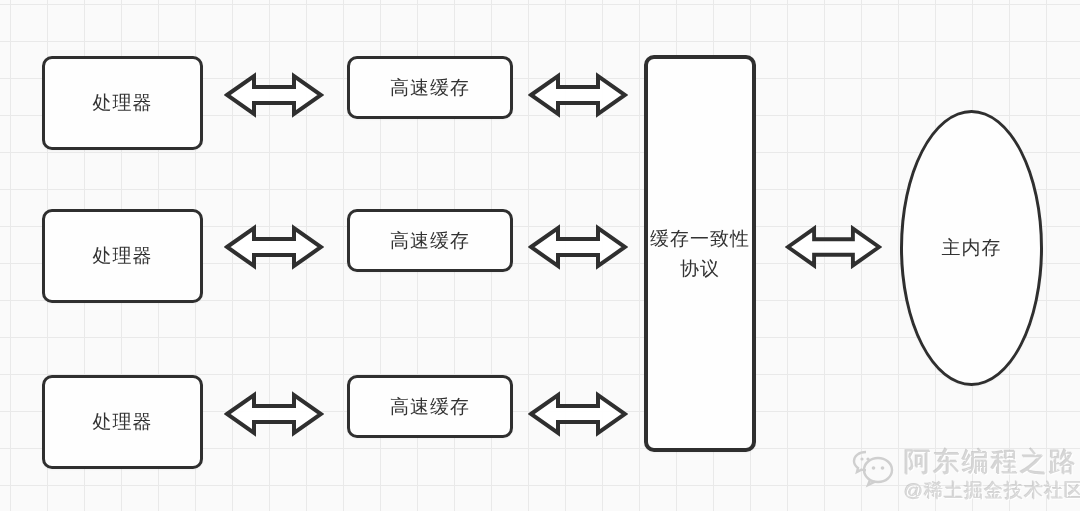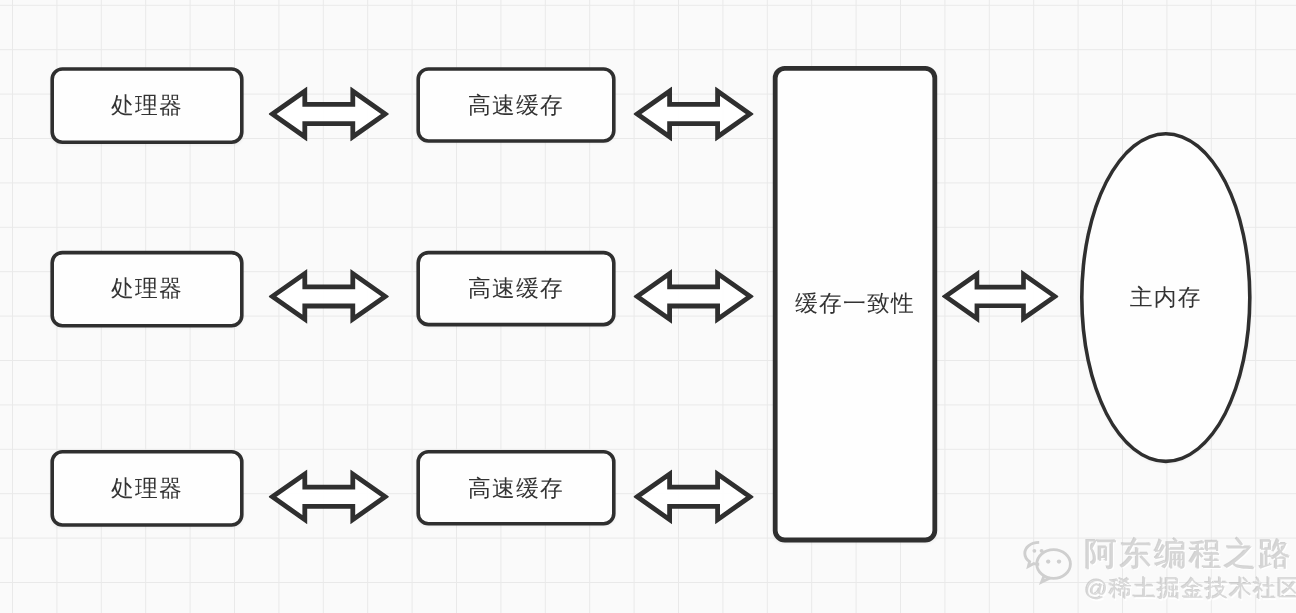--- a/index.html
+++ b/index.html
@@ -26,28 +26,28 @@
     border-radius: 10px;
     display: flex;
     align-items: center;
     justify-content: center;
     text-align: center;
     font-size: 19px;
     color: #333;
     letter-spacing: 1px;
     box-shadow: 0 1px 2px rgba(0,0,0,0.04);
   }
-  .proc  { left: 42px;  width: 161px; height: 64px; }
+  .proc  { left: 42px;  width: 161px; height: 94px; }
   .cache { left: 347px; width: 166px; height: 63px; }
   .row1 { top: 56px; }
   .row2 { top: 209px; }
   .row3 { top: 375px; }
   .protocol {
     left: 644px; top: 55px;
-    width: 137px; height: 397px;
+    width: 112px; height: 397px;
     border-width: 4px;
     line-height: 1.55;
   }
   .memory {
     left: 900px; top: 110px;
     width: 143px; height: 276px;
     border-radius: 50%;
   }
   .arrow {
     position: absolute;
@@ -107,20 +107,21 @@
   <div class="node cache row2">
     <span>高速缓存</span>
   </div>
   <div class="node cache row3">
     <span>高速缓存</span>
   </div>
 
   <div class="node protocol">
     <div>
       <div>缓存一致性</div>
+      <div>协议</div>
     </div>
   </div>
 
   <div class="node memory">
     <span>主内存</span>
   </div>
 
   <div class="arrow a-pc ay1">
     <svg viewBox="0 0 100 46">
       <polygon points="3,23 30,4 30,15 70,15 70,4 97,23 70,42 70,31 30,31 30,42" fill="rgba(255,255,255,0.92)" stroke="#2f2f2f" stroke-width="4" stroke-linejoin="miter"></polygon>

